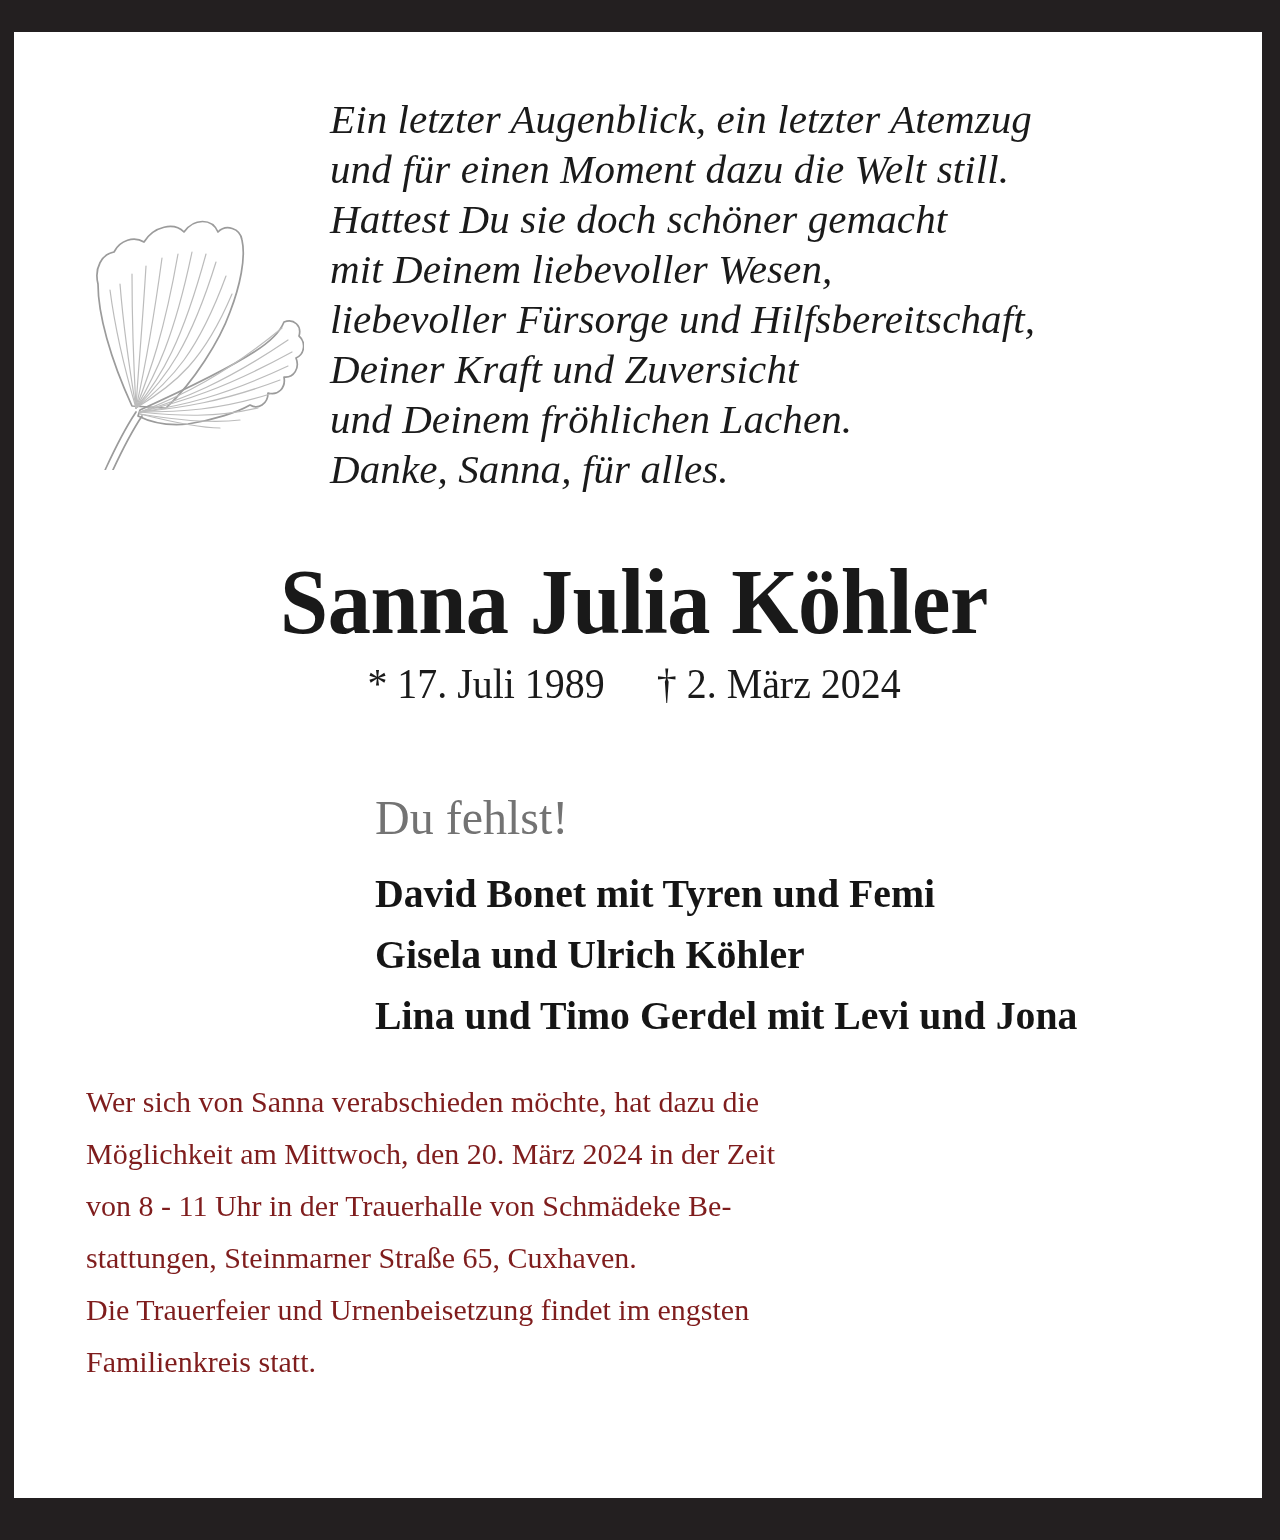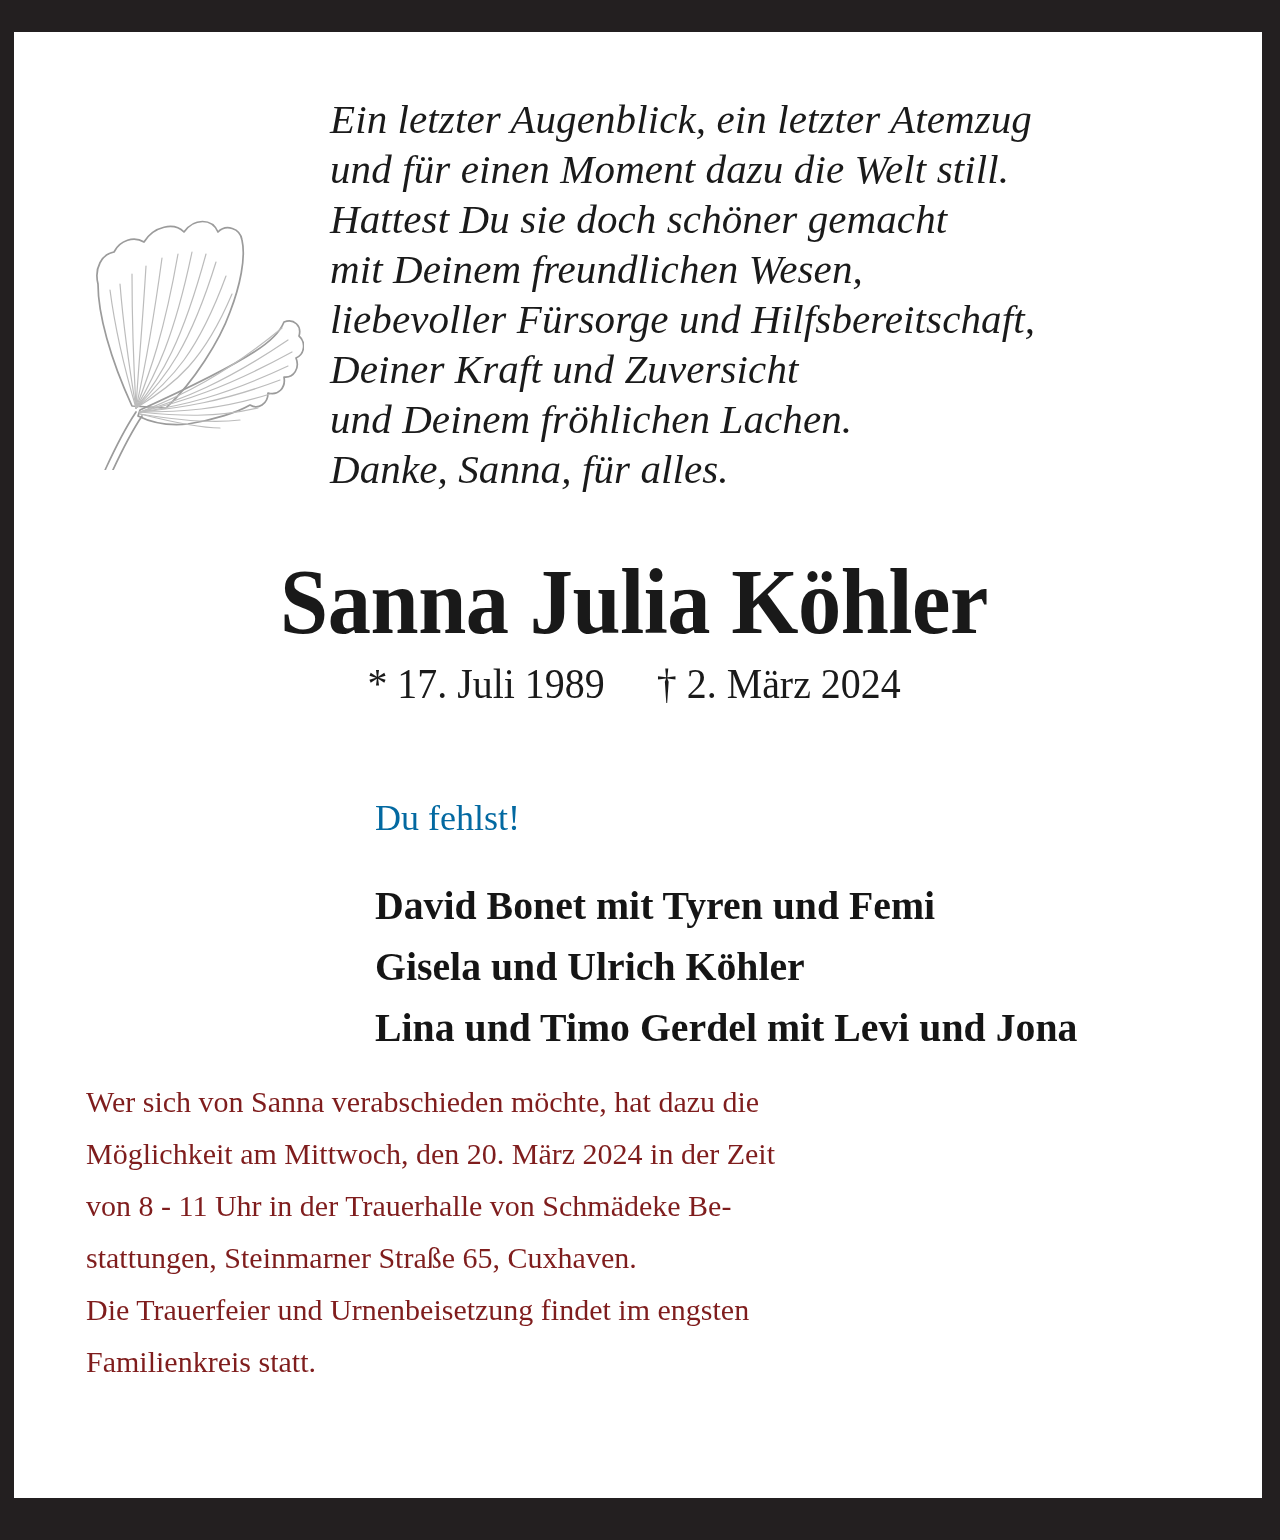--- a/index.html
+++ b/index.html
@@ -88,24 +88,24 @@
   .date-gap { display: inline-block; width: 34px; }
 
   
   .mourners {
     position: absolute;
     left: 361px;
     top: 761px;
     width: 830px;
   }
   .mourn-intro {
-    font-size: 36px;
+    font-size: 48px;
     line-height: 50px;
-    color: #0369a1;
-    margin-bottom: 32px;
+    color: #737373;
+    margin-bottom: 20px;
   }
   .mourn-name {
     font-size: 41px;
     font-weight: bold;
     line-height: 61px;
     color: #151515;
     white-space: nowrap;
     transform: scaleX(0.97);
     transform-origin: left center;
   }
@@ -172,21 +172,21 @@
           <path d="M86 324 C122 330 156 334 186 330"></path>
           <path d="M86 324 C118 332 146 338 166 338"></path>
         </g>
       </svg>
     </div>
 
     <div class="verse">
       <div class="verse-line">Ein letzter Augenblick, ein letzter Atemzug</div>
       <div class="verse-line">und für einen Moment dazu die Welt still.</div>
       <div class="verse-line">Hattest Du sie doch schöner gemacht</div>
-      <div class="verse-line">mit Deinem freundlichen Wesen,</div>
+      <div class="verse-line">mit Deinem liebevoller Wesen,</div>
       <div class="verse-line">liebevoller Fürsorge und Hilfsbereitschaft,</div>
       <div class="verse-line">Deiner Kraft und Zuversicht</div>
       <div class="verse-line">und Deinem fröhlichen Lachen.</div>
       <div class="verse-line">Danke, Sanna, für alles.</div>
     </div>
 
     <div class="name-block">
       <div class="deceased-name">Sanna Julia Köhler</div>
       <div class="life-dates">
         <span class="date-birth">* 17. Juli 1989</span>

